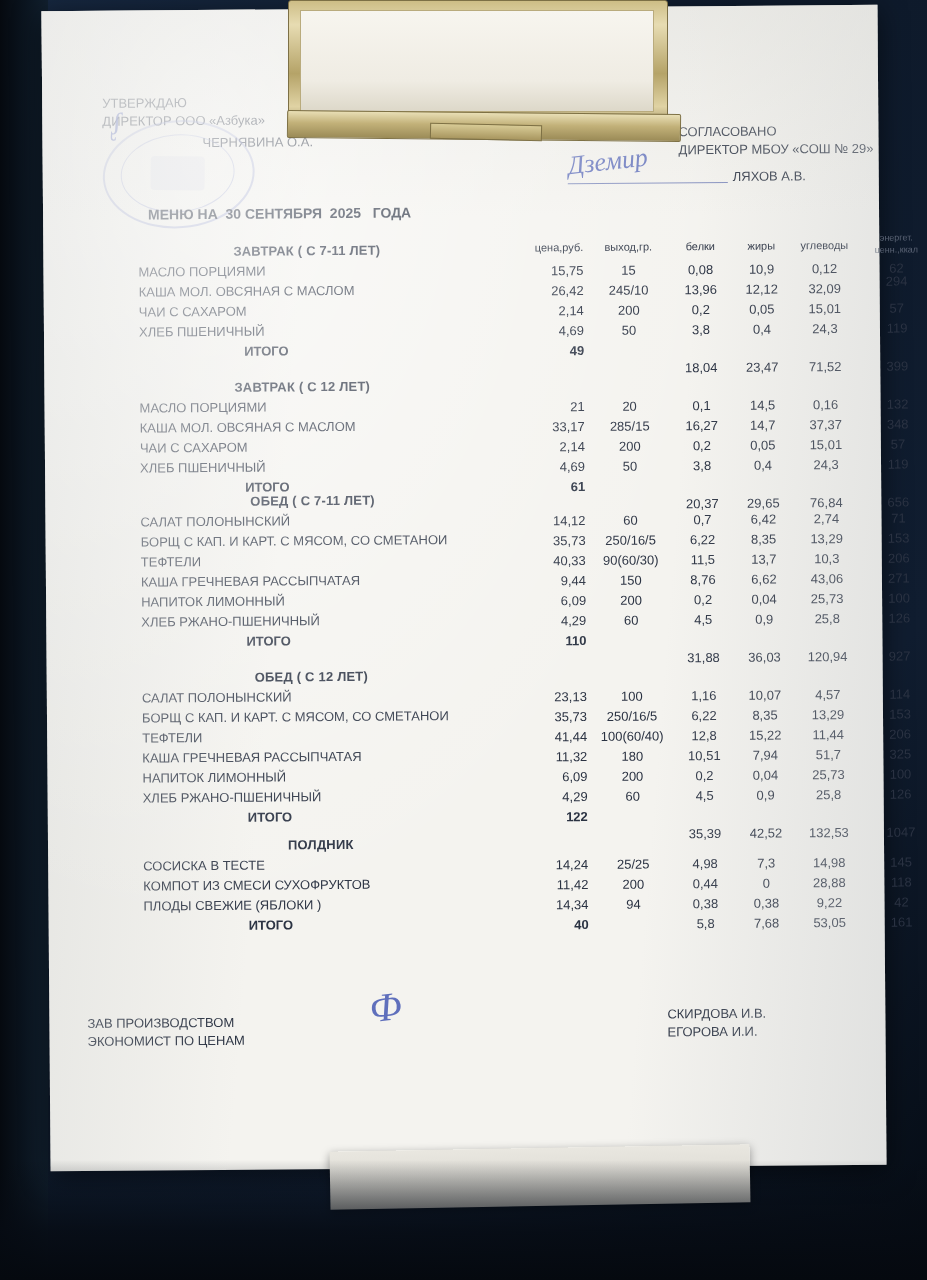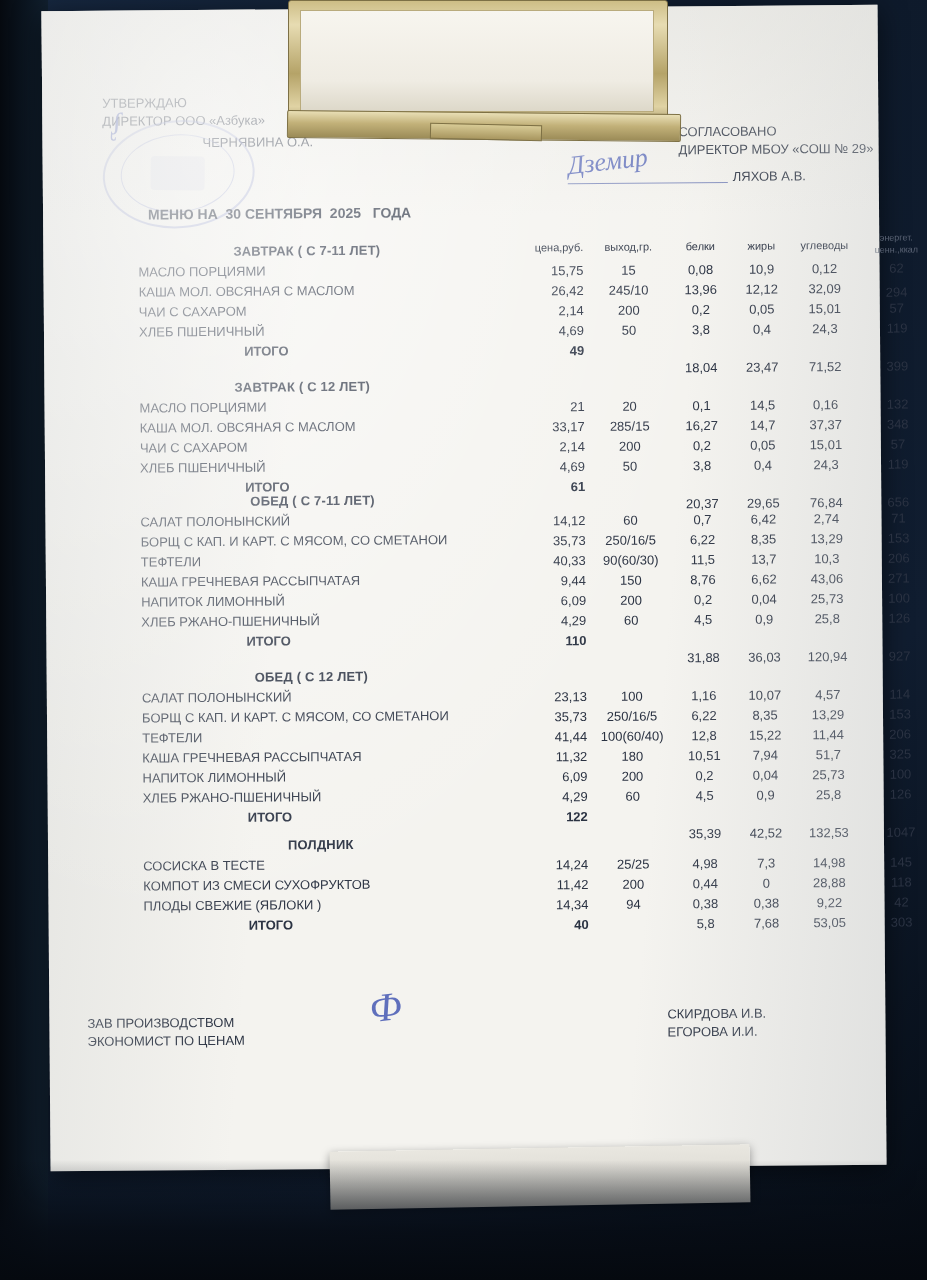--- a/index.html
+++ b/index.html
@@ -237,21 +237,21 @@
           <div class="t col-prot" style="top: 256px;">0,08</div>
           <div class="t col-fat" style="top: 256px;">10,9</div>
           <div class="t col-carb" style="top: 256px;">0,12</div>
           <div class="t col-kcal" style="top: 256px;">62</div>
           <div class="t col-name" style="top: 274px;">КАША МОЛ. ОВСЯНАЯ С МАСЛОМ</div>
           <div class="t col-price" style="top: 276px;">26,42</div>
           <div class="t col-out" style="top: 276px;">245/10</div>
           <div class="t col-prot" style="top: 276px;">13,96</div>
           <div class="t col-fat" style="top: 276px;">12,12</div>
           <div class="t col-carb" style="top: 276px;">32,09</div>
-          <div class="t col-kcal" style="top: 280px;">294</div>
+          <div class="t col-kcal" style="top: 269px;">294</div>
           <div class="t col-name" style="top: 294px;">ЧАИ С САХАРОМ</div>
           <div class="t col-price" style="top: 296px;">2,14</div>
           <div class="t col-out" style="top: 296px;">200</div>
           <div class="t col-prot" style="top: 296px;">0,2</div>
           <div class="t col-fat" style="top: 296px;">0,05</div>
           <div class="t col-carb" style="top: 296px;">15,01</div>
           <div class="t col-kcal" style="top: 296px;">57</div>
           <div class="t col-name" style="top: 314px;">ХЛЕБ ПШЕНИЧНЫЙ</div>
           <div class="t col-price" style="top: 316px;">4,69</div>
           <div class="t col-out" style="top: 316px;">50</div>
@@ -418,21 +418,21 @@
           <div class="t col-out" style="top: 890px;">94</div>
           <div class="t col-prot" style="top: 890px;">0,38</div>
           <div class="t col-fat" style="top: 890px;">0,38</div>
           <div class="t col-carb" style="top: 890px;">9,22</div>
           <div class="t col-kcal" style="top: 890px;">42</div>
           <div class="t itogo" style="left: 200px; top: 908px;">ИТОГО</div>
           <div class="t itogo col-price" style="top: 910px;">40</div>
           <div class="t col-prot" style="top: 910px;">5,8</div>
           <div class="t col-fat" style="top: 910px;">7,68</div>
           <div class="t col-carb" style="top: 910px;">53,05</div>
-          <div class="t col-kcal" style="top: 910px;">303</div>
+          <div class="t col-kcal" style="top: 910px;">161</div>
         </div>
 
       <div class="t" style="left:38px; top:1005px;">ЗАВ ПРОИЗВОДСТВОМ</div>
       <div class="t" style="left:38px; top:1023px;">ЭКОНОМИСТ ПО ЦЕНАМ</div>
       <div class="t" style="left:618px; top:1000px;">СКИРДОВА И.В.</div>
       <div class="t" style="left:618px; top:1018px;">ЕГОРОВА И.И.</div>
       <div class="sig" style="left:320px; top:975px; font-size:40px;">Ф</div>
     </div>
     <div class="paper-shade"></div>
   </div>

